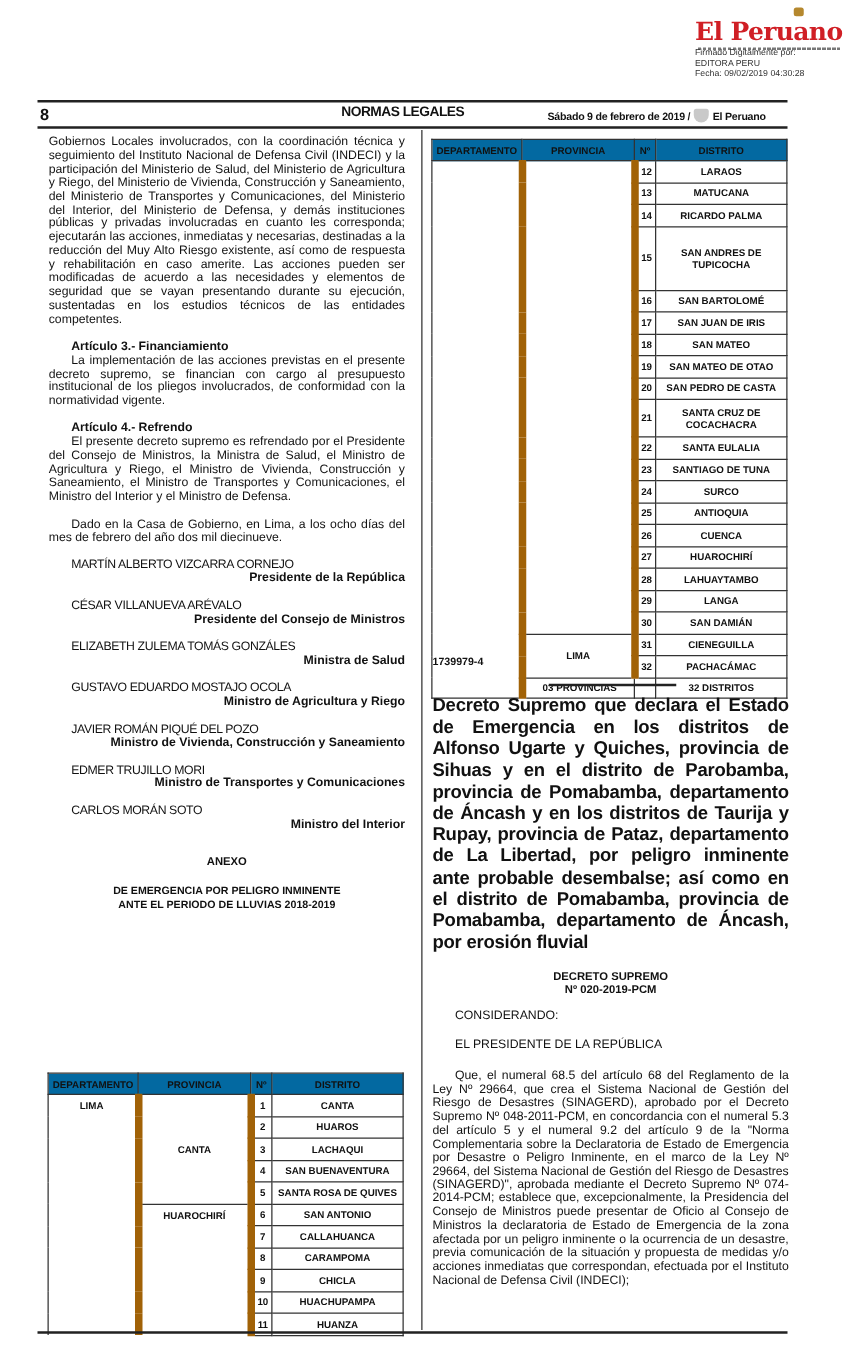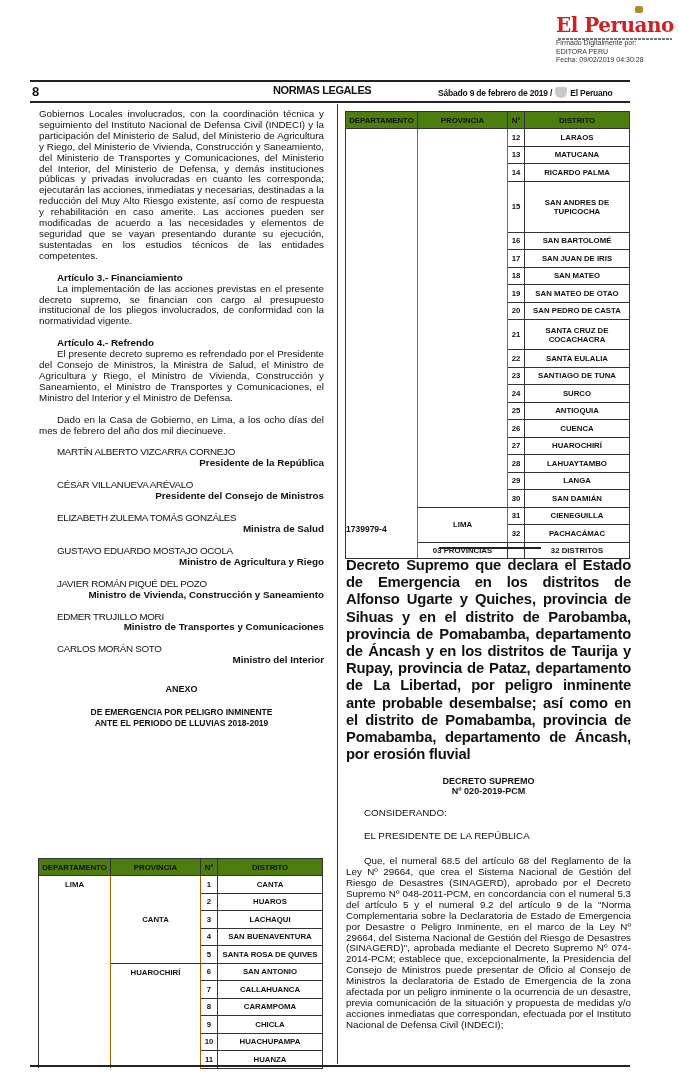--- a/index.html
+++ b/index.html
@@ -27,23 +27,23 @@
   p.ind { text-indent: 18px; }
   .art-title { font-weight: bold; padding-left: 18px; margin-top: 11px; }
   .gap { height: 11px; }
   .sig { padding-left: 18px; margin-top: 11px; }
   .sig-name { letter-spacing: -0.3px; }
   .sig-role { font-weight: bold; text-align: right; }
   .annex-title { text-align: center; font-weight: bold; font-size: 9px; margin-top: 18px; }
   .annex-sub { text-align: center; font-weight: bold; font-size: 8.5px; line-height: 11px; margin-top: 12px; }
 
   table.dist { border-collapse: collapse; font-size: 7.8px; font-weight: bold; }
-  table.dist th { background: #4d7c0f; border: 1px solid #333; height: 17px; font-weight: bold; }
+  table.dist th { background: #0369a1; border: 1px solid #333; height: 17px; font-weight: bold; }
   table.dist td { height: 17.5px; text-align: center; vertical-align: middle; line-height: 9px; }
-  td.dep, td.prov { border-left: 1px solid #333; border-right: 1px solid #a16207; }
+  td.dep, td.prov { border-left: 1px solid #333; border-right: 6px solid #a16207; }
   td.num, td.dis { border: 1px solid #333; }
   td.num { width: 17px; }
   td.dep { vertical-align: top !important; padding-top: 4px; }
   .tbl-left { position: absolute; left: 38px; top: 858px; width: 285px; }
   .tbl-right { position: absolute; left: 345px; top: 111px; width: 285px; }
   tr.tot td { border: 1px solid #333; height: 16px; }
 
   .docnum { font-weight: bold; font-size: 8.5px; }
   .sep { width: 102px; height: 2px; background: #222; margin: 12px 0 0 93px; }
   .dtitle { font-weight: bold; font-size: 14.8px; line-height: 17.2px; text-align: justify; margin-top: 8px; letter-spacing: -0.2px; }

